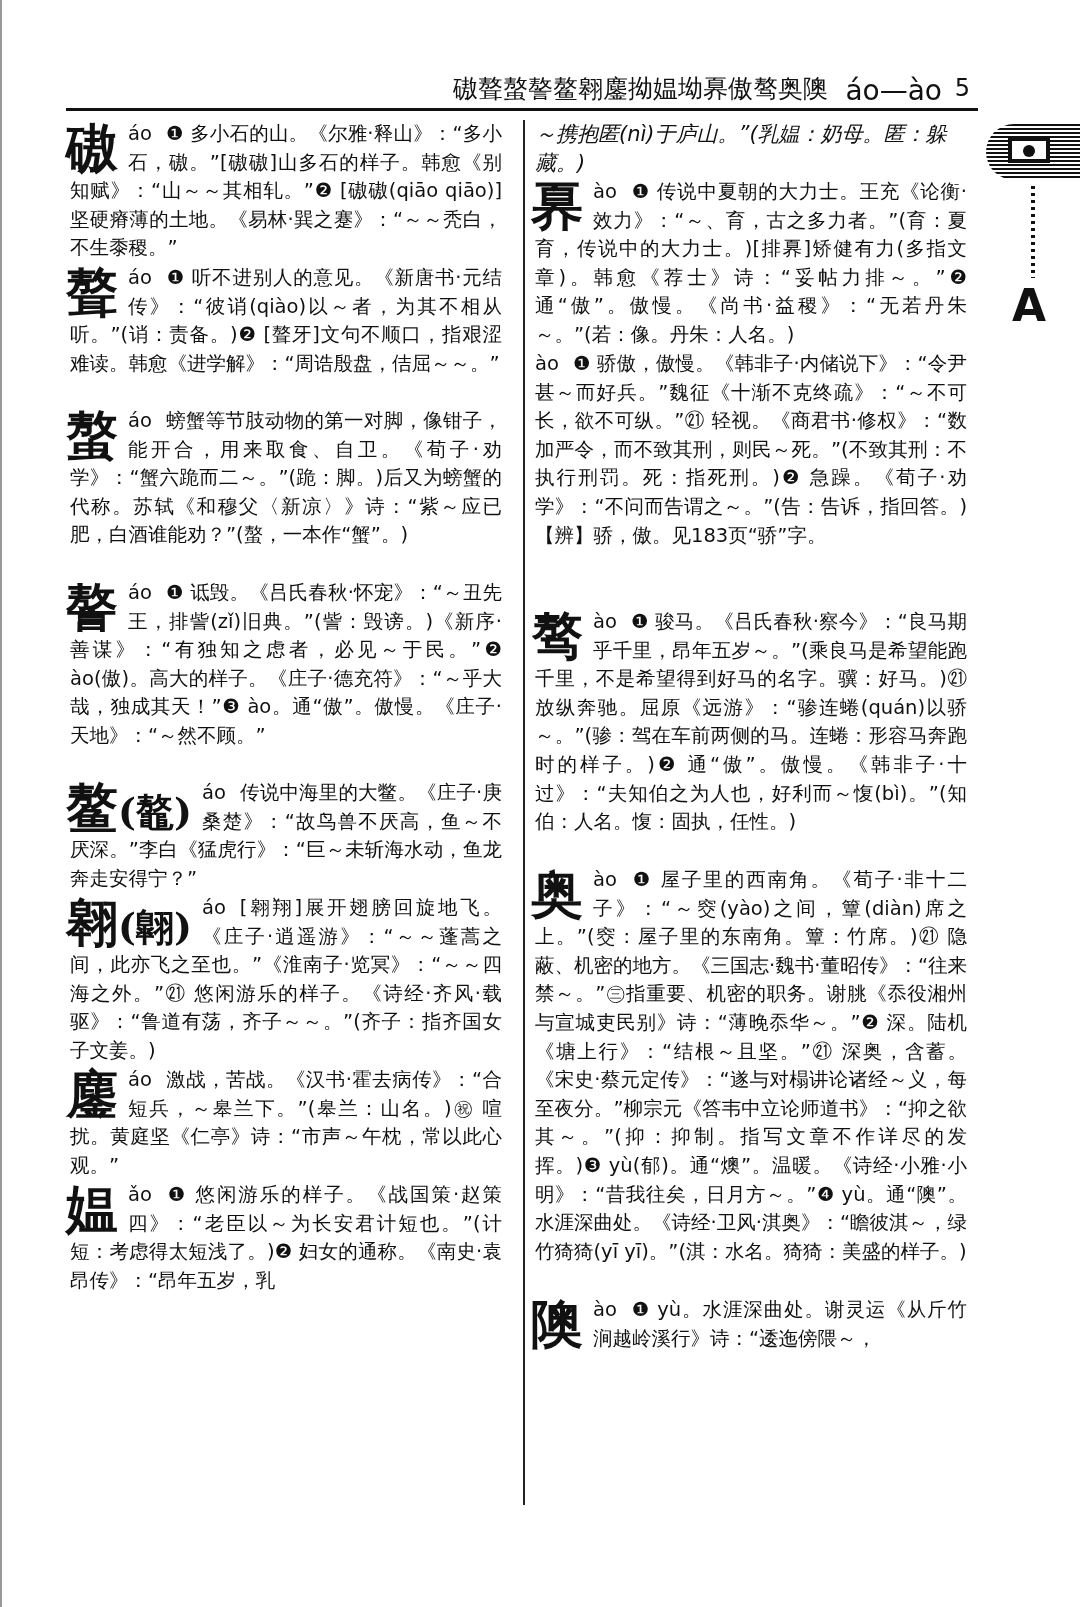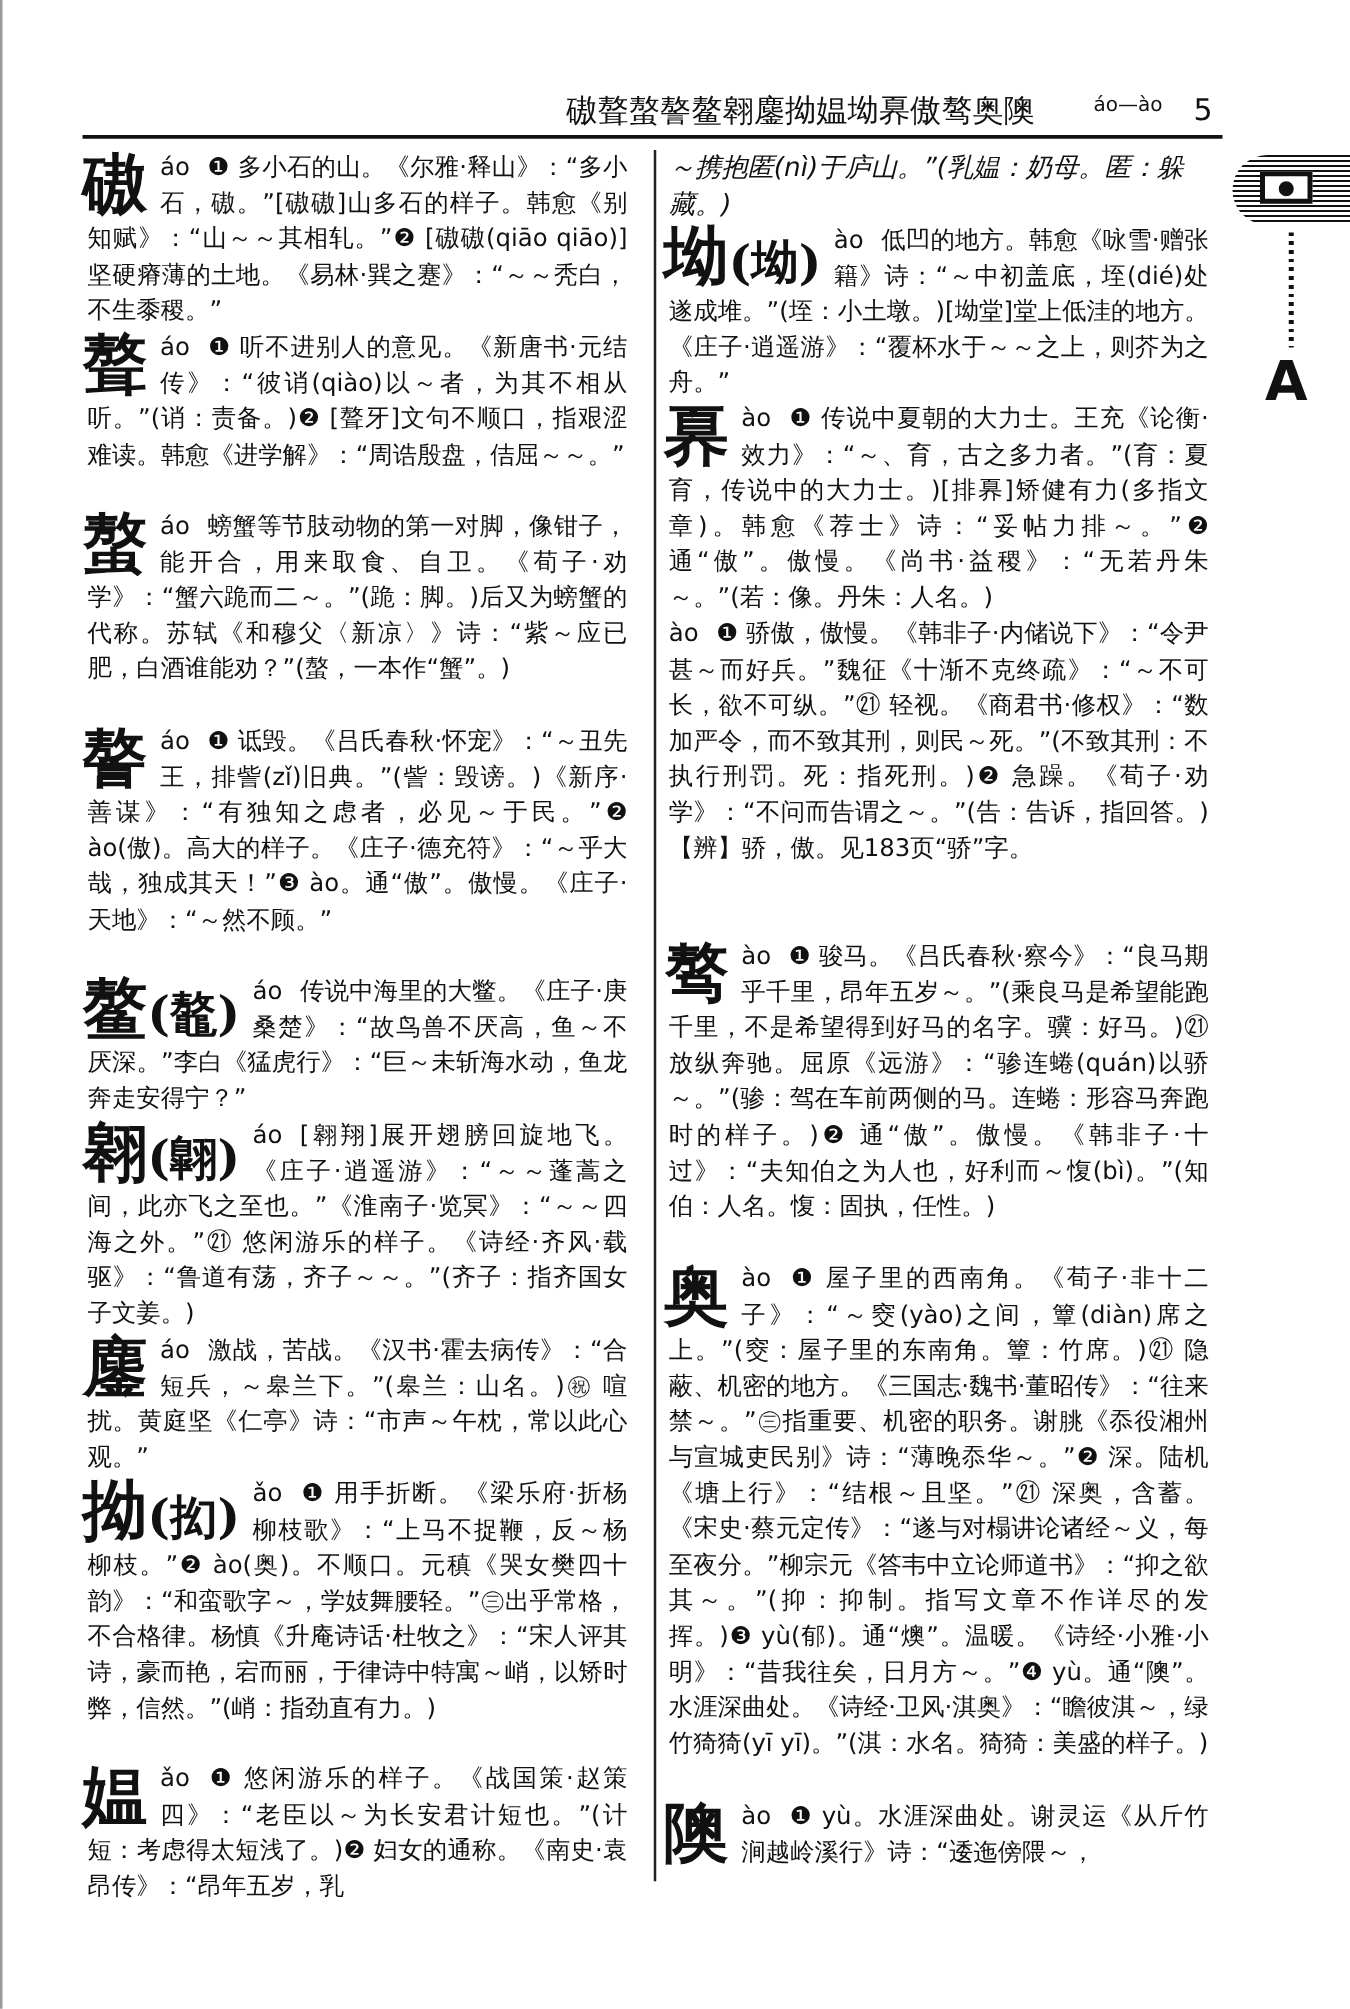--- a/index.html
+++ b/index.html
@@ -10,21 +10,21 @@
   }
   .page-edge { position: absolute; left: 0; top: 0; width: 2px; height: 1607px; background: #9a9a9a; }
   .header {
     position: absolute; left: 66px; top: 70px; width: 912px; height: 38px;
     border-bottom: 3px solid #111;
   }
   .header .chars {
     position: absolute; right: 150px; top: 2px; font-size: 25px; letter-spacing: 0px;
     font-family: Liberation Sans, sans-serif;
   }
-  .header .range { position: absolute; right: 48px; top: 4px; font-size: 16px; }
+  .header .range { position: absolute; right: 36px; top: 4px; font-size: 28px; }
   .header .pageno { position: absolute; right: 8px; top: 4px; font-size: 24px; }
   .divider { position: absolute; left: 523px; top: 120px; width: 2px; height: 1385px; background: #222; }
   .col { position: absolute; top: 120px; width: 432px; }
   .col.left { left: 70px; }
   .col.right { left: 535px; }
   .entry { position: relative; font-size: 19.5px; line-height: 28.6px; text-align: justify; }
   .entry .hw {
     float: left; font-family: "DejaVu Serif", serif; font-weight: bold;
     font-size: 52px; line-height: 56px; margin: 0 10px 0 -4px; height: 56px;
   }
@@ -88,36 +88,28 @@
     <span class="py">áo</span><span class="txt">传说中海里的大鳖。《庄子·庚桑楚》：“故鸟兽不厌高，鱼～不厌深。”李白《猛虎行》：“巨～未斩海水动，鱼龙奔走安得宁？”</span>
   </div>
   <div class="entry" style="height:172px">
     <span class="hw"><span>翱</span><span class="trad">(翺)</span></span>
     <span class="py">áo</span><span class="txt">[翱翔]展开翅膀回旋地飞。《庄子·逍遥游》：“～～蓬蒿之间，此亦飞之至也。”《淮南子·览冥》：“～～四海之外。”㉑ 悠闲游乐的样子。《诗经·齐风·载驱》：“鲁道有荡，齐子～～。”(齐子：指齐国女子文姜。)</span>
   </div>
   <div class="entry" style="height:115px">
     <span class="hw"><span>鏖</span><span class="trad"></span></span>
     <span class="py">áo</span><span class="txt">激战，苦战。《汉书·霍去病传》：“合短兵，～皋兰下。”(皋兰：山名。)㊗ 喧扰。黄庭坚《仁亭》诗：“市声～午枕，常以此心观。”</span>
   </div>
-  <div class="entry" style="height:228px">
-    <span class="hw"><span>拗</span><span class="trad">(抝)</span></span>
-    <span class="py">ǎo</span><span class="txt">❶ 用手折断。《梁乐府·折杨柳枝歌》：“上马不捉鞭，反～杨柳枝。”❷ ào(奥)。不顺口。元稹《哭女樊四十韵》：“和蛮歌字～，学妓舞腰轻。”㊂出乎常格，不合格律。杨慎《升庵诗话·杜牧之》：“宋人评其诗，豪而艳，宕而丽，于律诗中特寓～峭，以矫时弊，信然。”(峭：指劲直有力。)</span>
-  </div>
   <div class="entry">
     <span class="hw"><span>媪</span><span class="trad"></span></span>
     <span class="py">ǎo</span><span class="txt">❶ 悠闲游乐的样子。《战国策·赵策四》：“老臣以～为长安君计短也。”(计短：考虑得太短浅了。)❷ 妇女的通称。《南史·袁昂传》：“昂年五岁，乳</span>
   </div>
 </div>
 
 <div class="col right">
   <div class="cont" style="height:58px">～携抱匿(nì)于庐山。”(乳媪：奶母。匿：躲藏。)</div>
-  <div class="entry" style="height:143px">
-    <span class="hw"><span>坳</span><span class="trad">(坳)</span></span>
-    <span class="py">ào</span><span class="txt">低凹的地方。韩愈《咏雪·赠张籍》诗：“～中初盖底，垤(dié)处遂成堆。”(垤：小土墩。)[坳堂]堂上低洼的地方。《庄子·逍遥游》：“覆杯水于～～之上，则芥为之舟。”</span>
-  </div>
   <div class="entry" style="height:172px">
     <span class="hw"><span>奡</span><span class="trad"></span></span>
     <span class="py">ào</span><span class="txt">❶ 传说中夏朝的大力士。王充《论衡·效力》：“～、育，古之多力者。”(育：夏育，传说中的大力士。)[排奡]矫健有力(多指文章)。韩愈《荐士》诗：“妥帖力排～。”❷ 通“傲”。傲慢。《尚书·益稷》：“无若丹朱～。”(若：像。丹朱：人名。)</span>
   </div>
   <div class="entry" style="height:258px">
     <span class="py">ào</span><span class="txt">❶ 骄傲，傲慢。《韩非子·内储说下》：“令尹甚～而好兵。”魏征《十渐不克终疏》：“～不可长，欲不可纵。”㉑ 轻视。《商君书·修权》：“数加严令，而不致其刑，则民～死。”(不致其刑：不执行刑罚。死：指死刑。)❷ 急躁。《荀子·劝学》：“不问而告谓之～。”(告：告诉，指回答。)【辨】骄，傲。见183页“骄”字。</span>
   </div>
   <div class="entry" style="height:258px">
     <span class="hw"><span>骜</span><span class="trad"></span></span>
     <span class="py">ào</span><span class="txt">❶ 骏马。《吕氏春秋·察今》：“良马期乎千里，昂年五岁～。”(乘良马是希望能跑千里，不是希望得到好马的名字。骥：好马。)㉑ 放纵奔驰。屈原《远游》：“骖连蜷(quán)以骄～。”(骖：驾在车前两侧的马。连蜷：形容马奔跑时的样子。)❷ 通“傲”。傲慢。《韩非子·十过》：“夫知伯之为人也，好利而～愎(bì)。”(知伯：人名。愎：固执，任性。)</span>

